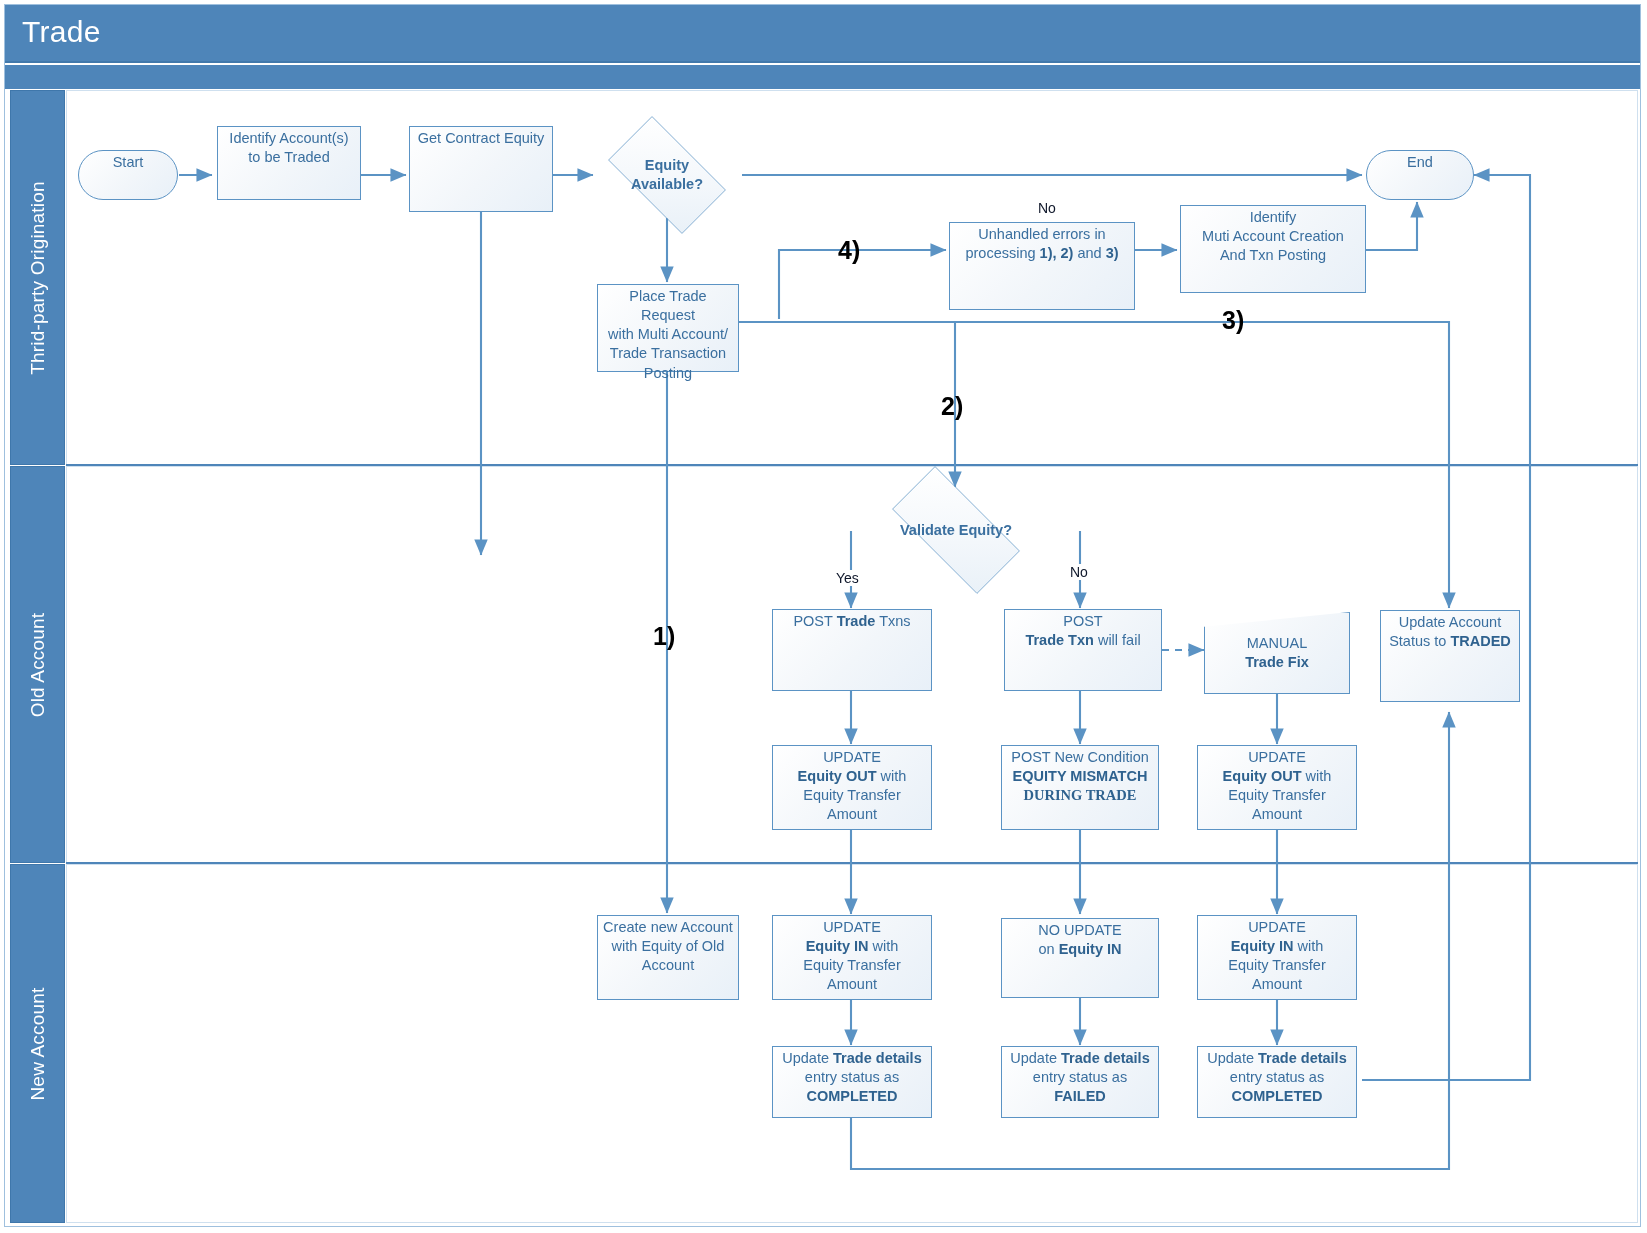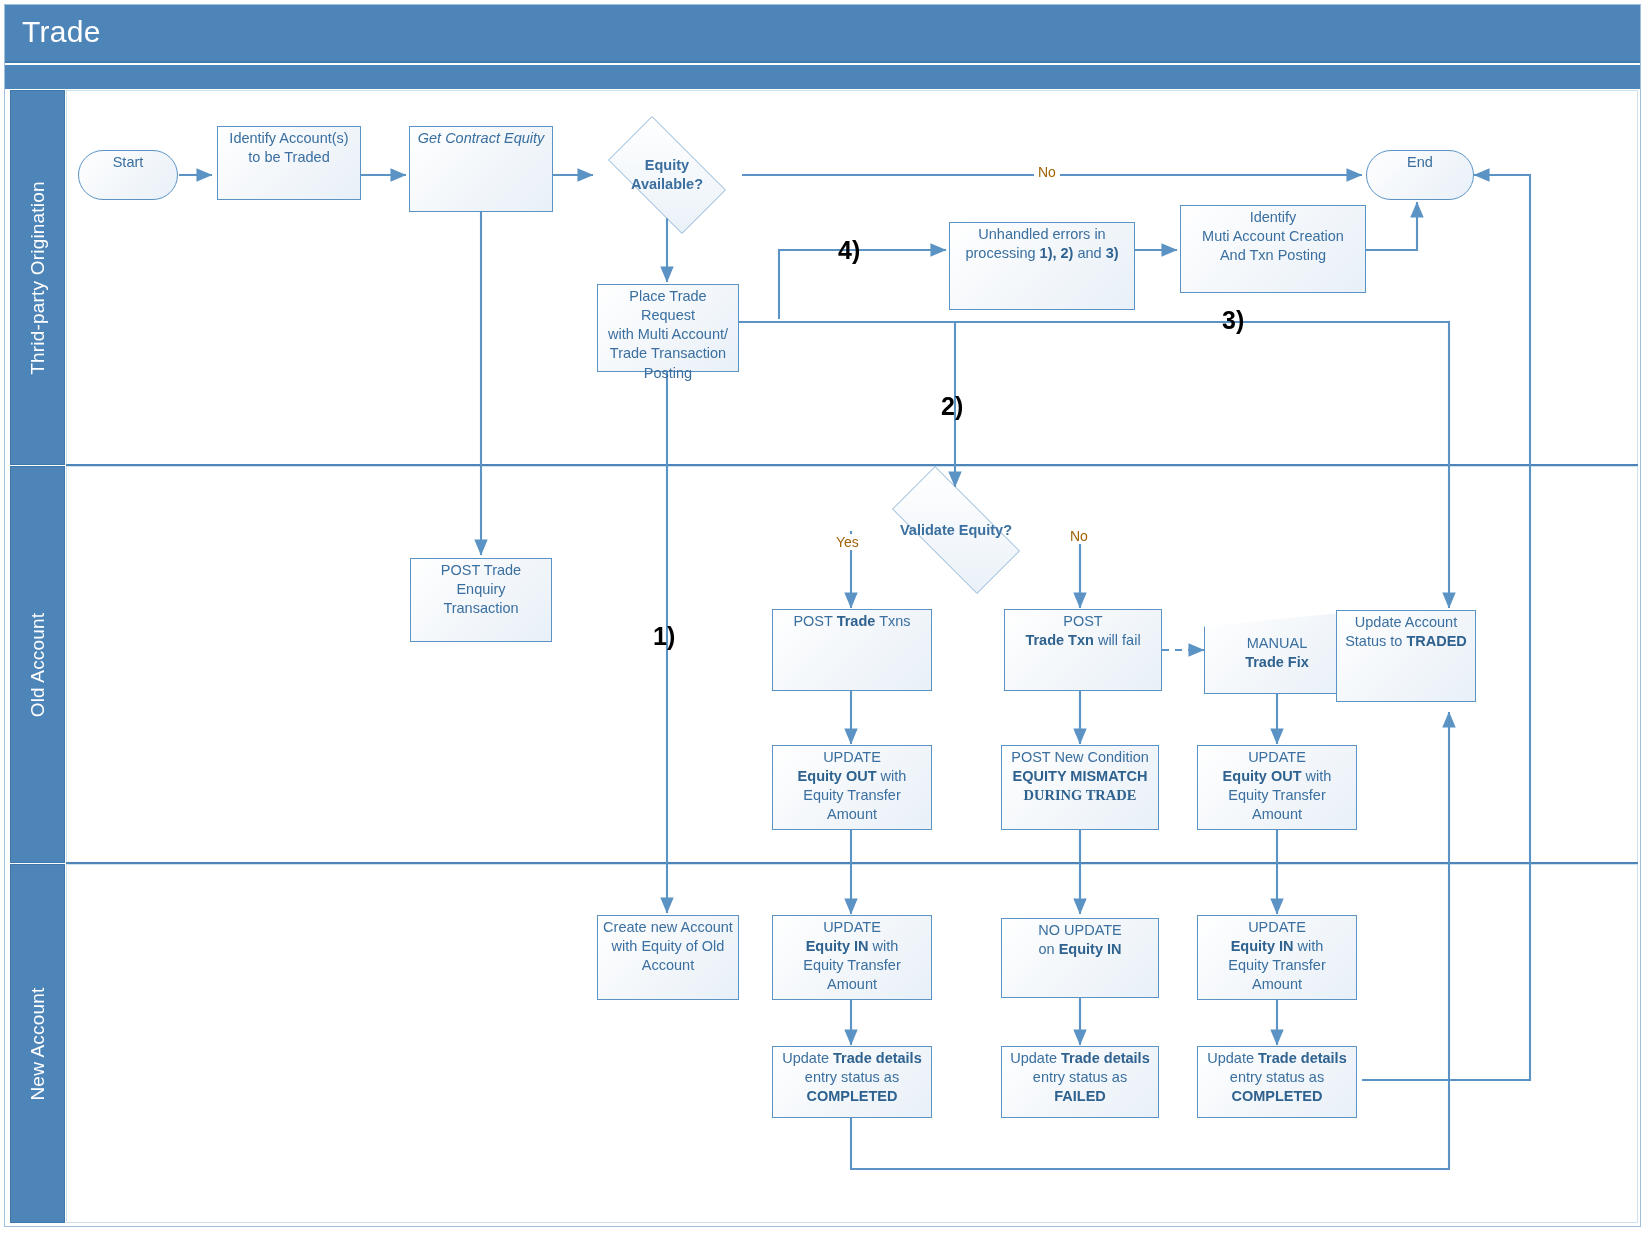--- a/index.html
+++ b/index.html
@@ -151,25 +151,26 @@
 
   
   .svg-layer {
     position: absolute;
     left: 0; top: 0;
     width: 1647px; height: 1233px;
     pointer-events: none;
   }
   .edge-label {
     position: absolute;
-    color: #a16207;
+    color: #0f172a;
     font-size: 14px;
     background: #ffffff;
     padding: 0 4px;
     white-space: nowrap;
+    margin-top: 36px;
   }
   .branch-num {
     position: absolute;
     color: #000000;
     font-size: 25px;
     font-weight: 700;
     white-space: nowrap;
   }
 </style>
 </head>
@@ -276,21 +277,21 @@
     <div class="inner"><span>Start</span></div>
   </div>
 
   <div class="node" style="left:217px; top:126px; width:144px; height:74px;">
     <div class="inner">
       <div>Identify Account(s)</div>
       <div>to be Traded</div>
     </div>
   </div>
 
-  <div class="node" style="left:409px; top:126px; width:144px; height:86px;font-style:italic;">
+  <div class="node" style="left:409px; top:126px; width:144px; height:86px;">
     <div class="inner"><span>Get Contract Equity</span></div>
   </div>
 
   <div class="diamond" style="left:593px; top:131px; width:148px; height:88px;">
     <div class="dshape"></div>
     <div class="dlabel">
       <div>
         <div>Equity</div>
         <div>Available?</div>
       </div>
@@ -318,26 +319,20 @@
       <div>Identify</div>
       <div>Muti Account Creation</div>
       <div>And Txn Posting</div>
     </div>
   </div>
 
   <div class="node terminator" style="left:1366px; top:150px; width:108px; height:50px;">
     <div class="inner"><span>End</span></div>
   </div>
 
-  <div class="node" style="left:410px; top:558px; width:142px; height:84px;">
-    <div class="inner">
-      <div>POST Trade Enquiry</div>
-      <div>Transaction</div>
-    </div>
-  </div>
 
   <div class="diamond" style="left:871px; top:487px; width:170px; height:86px;">
     <div class="dshape"></div>
     <div class="dlabel">Validate Equity?</div>
   </div>
 
   <div class="node" style="left:772px; top:609px; width:160px; height:82px;">
     <div class="inner">
       <span>POST </span><b>Trade</b><span> Txns</span>
     </div>
@@ -350,21 +345,21 @@
     </div>
   </div>
 
   <div class="manual-op" style="left:1204px; top:612px; width:146px; height:82px;">
     <div class="inner">
       <div>MANUAL</div>
       <div style="font-weight:700;color:#2f628f;">Trade Fix</div>
     </div>
   </div>
 
-  <div class="node" style="left:1336px; top:610px; width:140px; height:92px;">
+  <div class="node" style="left:1380px; top:610px; width:140px; height:92px;">
     <div class="inner">
       <div>Update Account</div>
       <div><span>Status to </span><b>TRADED</b></div>
     </div>
   </div>
 
   <div class="node" style="left:772px; top:745px; width:160px; height:85px;">
     <div class="inner">
       <div>UPDATE</div>
       <div><b>Equity OUT</b><span> with</span></div>

